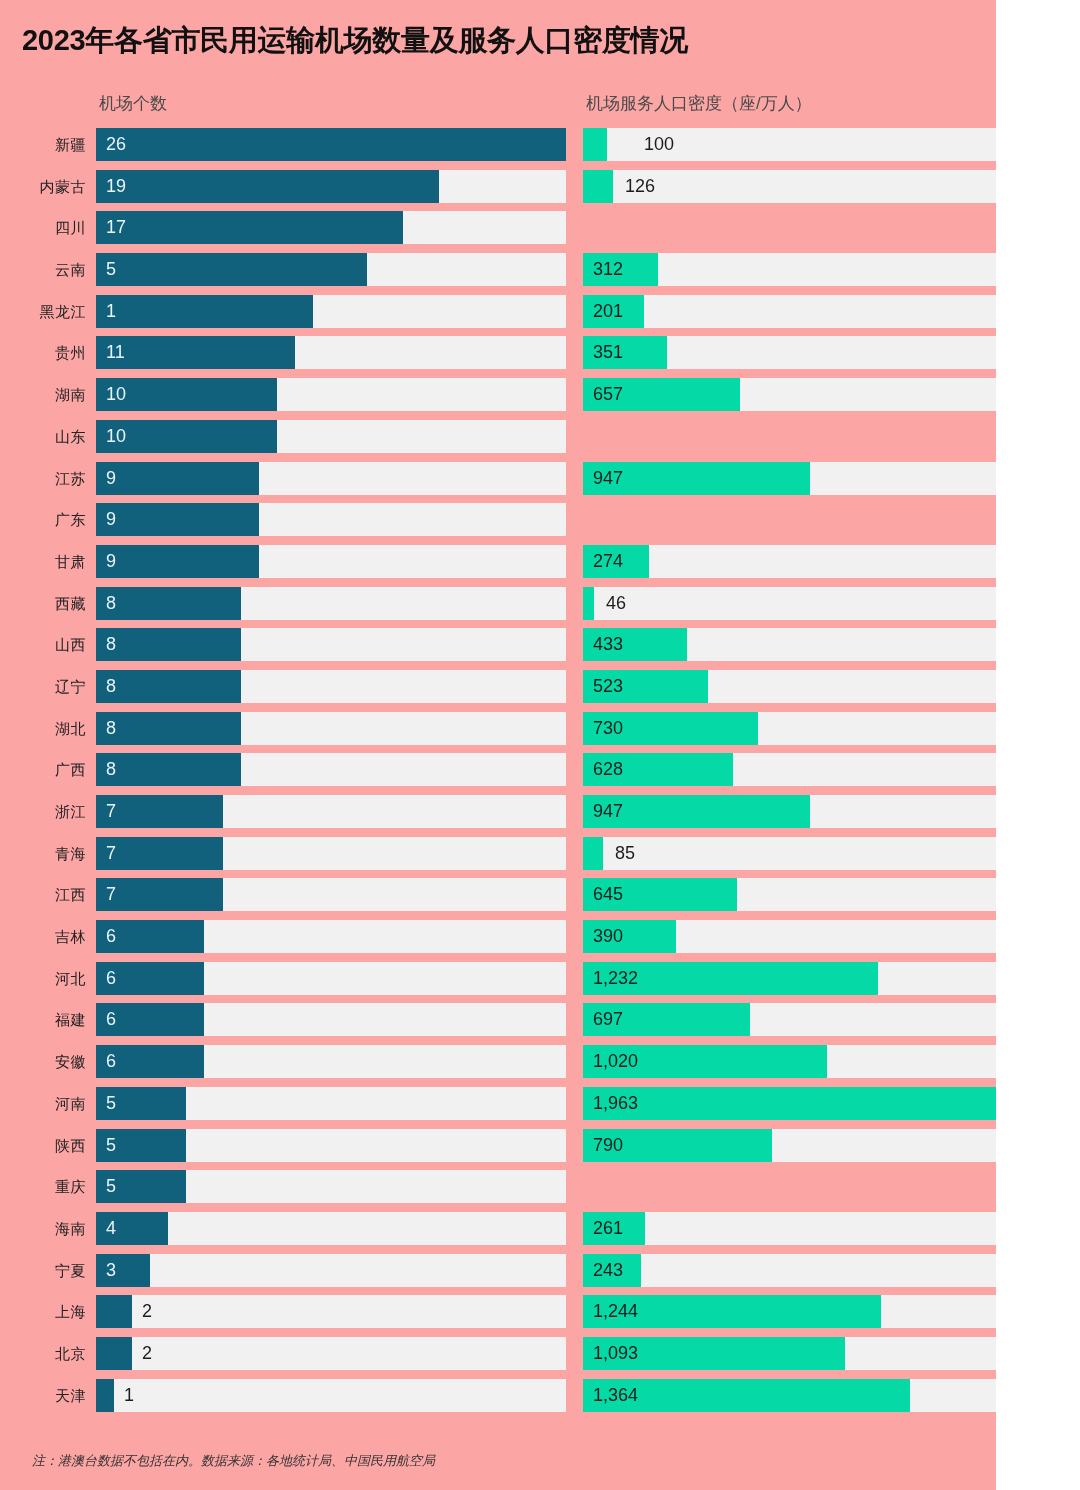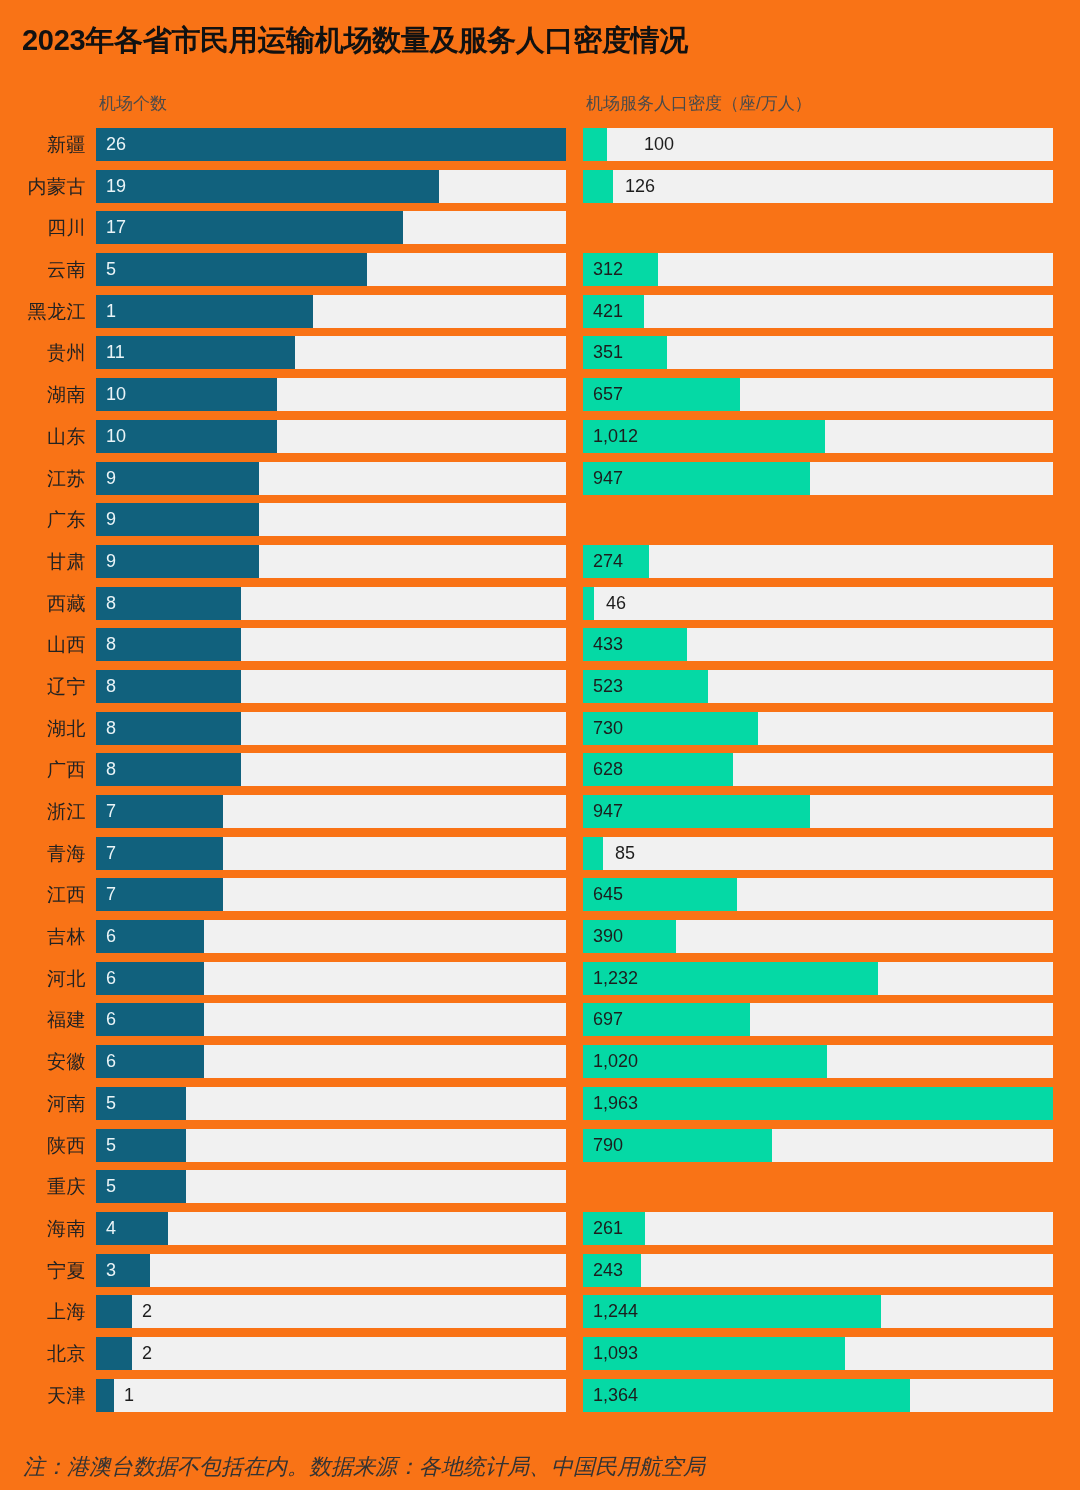--- a/index.html
+++ b/index.html
@@ -4,23 +4,23 @@
 <style>
   * { box-sizing: border-box; margin: 0; padding: 0; }
   html, body {
     width: 1080px;
     height: 1490px;
     background: #ffffff;
     font-family: "Liberation Sans", "DejaVu Sans", sans-serif;
   }
   .page {
     position: relative;
-    width: 1080px;
+    width: 996px;
     height: 1490px;
-    background: #f97316;
+    background: #fca5a5;
     overflow: hidden;
   }
 
   
   .title {
     position: absolute;
     left: 22px;
     top: 21px;
     font-size: 29px;
     font-weight: 700;
@@ -54,21 +54,21 @@
   }
 
   .province {
     position: absolute;
     left: 0;
     top: 0;
     width: 86px;
     height: 33px;
     line-height: 33px;
     text-align: right;
-    font-size: 19px;
+    font-size: 15px;
     color: #222222;
     white-space: nowrap;
     letter-spacing: 0.5px;
   }
 
   .track {
     position: absolute;
     top: 0;
     height: 33px;
     background: #f1f1f1;
@@ -95,23 +95,23 @@
     white-space: nowrap;
     pointer-events: none;
   }
   .vlabel.inside-blue  { left: 10px; color: #eaf4f7; }
   .vlabel.inside-green { left: 10px; color: #1d1d1d; }
   .vlabel.outside      { color: #1d1d1d; }
 
   
   .footnote {
     position: absolute;
-    left: 23px;
+    left: 32px;
     top: 1452px;
-    font-size: 22px;
+    font-size: 13px;
     font-style: italic;
     color: #333333;
     white-space: nowrap;
   }
 </style>
 </head>
 <body>
 
 <div class="page">
 
@@ -162,21 +162,21 @@
         </div>
       </div>
       <div class="row">
         <div class="province">黑龙江</div>
         <div class="track left">
           <div class="bar blue" style="width: 217px;"></div>
           <span class="vlabel inside-blue">1</span>
         </div>
         <div class="track right">
           <div class="bar green" style="width: 61px;"></div>
-          <span class="vlabel inside-green">421</span>
+          <span class="vlabel inside-green">201</span>
         </div>
       </div>
       <div class="row">
         <div class="province">贵州</div>
         <div class="track left">
           <div class="bar blue" style="width: 199px;"></div>
           <span class="vlabel inside-blue">11</span>
         </div>
         <div class="track right">
           <div class="bar green" style="width: 84px;"></div>
@@ -193,24 +193,20 @@
           <div class="bar green" style="width: 157px;"></div>
           <span class="vlabel inside-green">657</span>
         </div>
       </div>
       <div class="row">
         <div class="province">山东</div>
         <div class="track left">
           <div class="bar blue" style="width: 181px;"></div>
           <span class="vlabel inside-blue">10</span>
         </div>
-        <div class="track right">
-          <div class="bar green" style="width: 242px;"></div>
-          <span class="vlabel inside-green">1,012</span>
-        </div>
       </div>
       <div class="row">
         <div class="province">江苏</div>
         <div class="track left">
           <div class="bar blue" style="width: 163px;"></div>
           <span class="vlabel inside-blue">9</span>
         </div>
         <div class="track right">
           <div class="bar green" style="width: 227px;"></div>
           <span class="vlabel inside-green">947</span>

